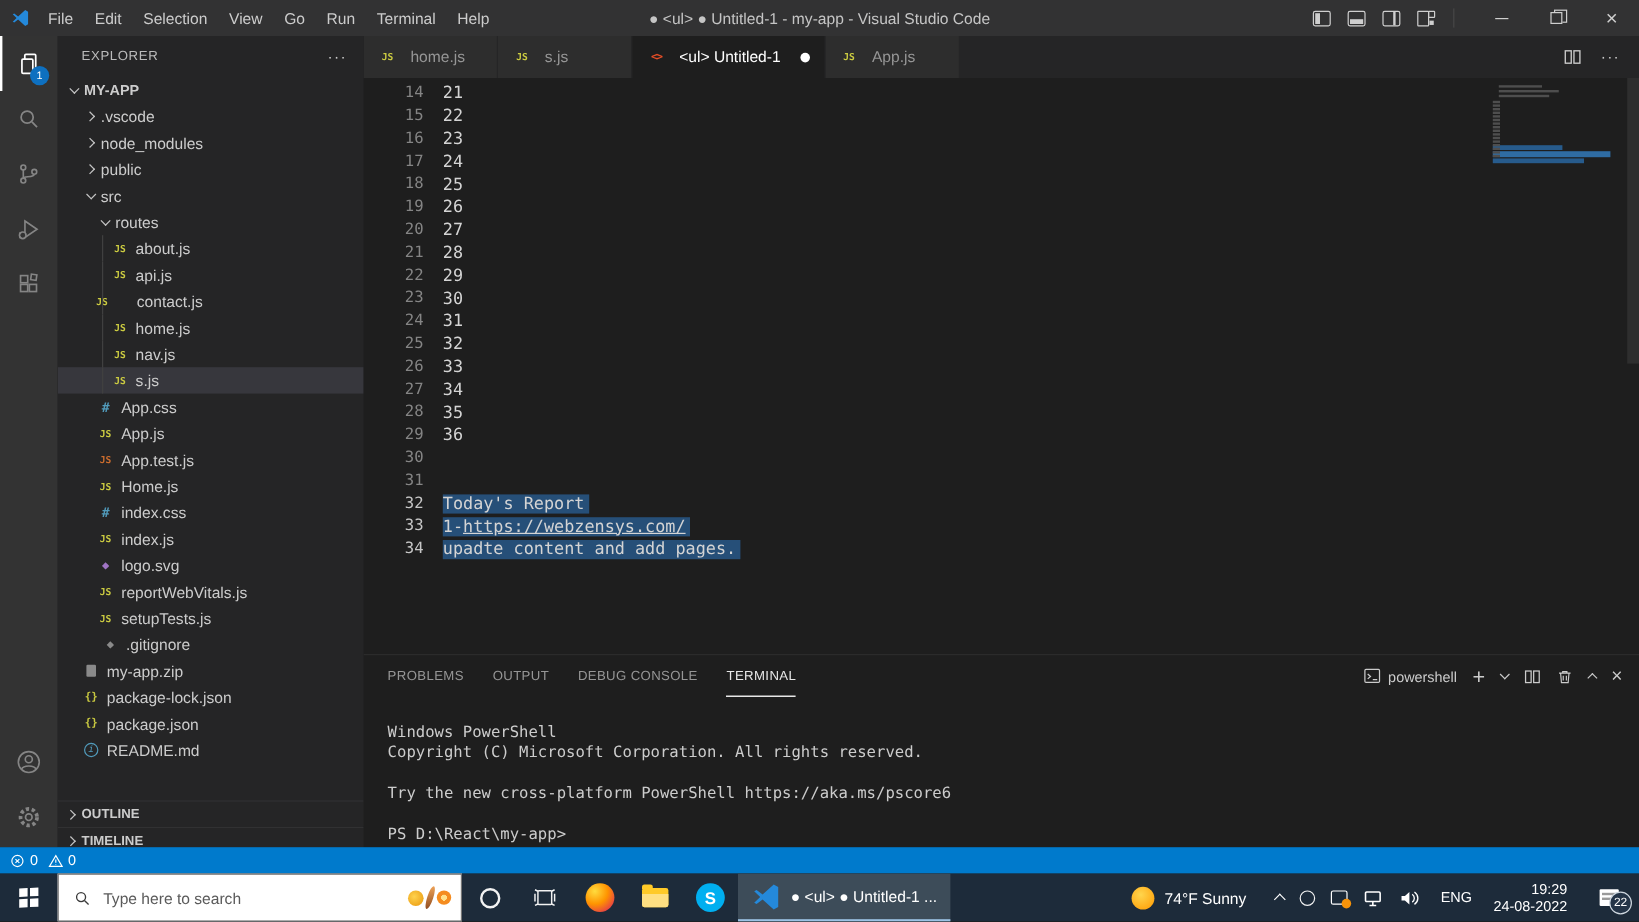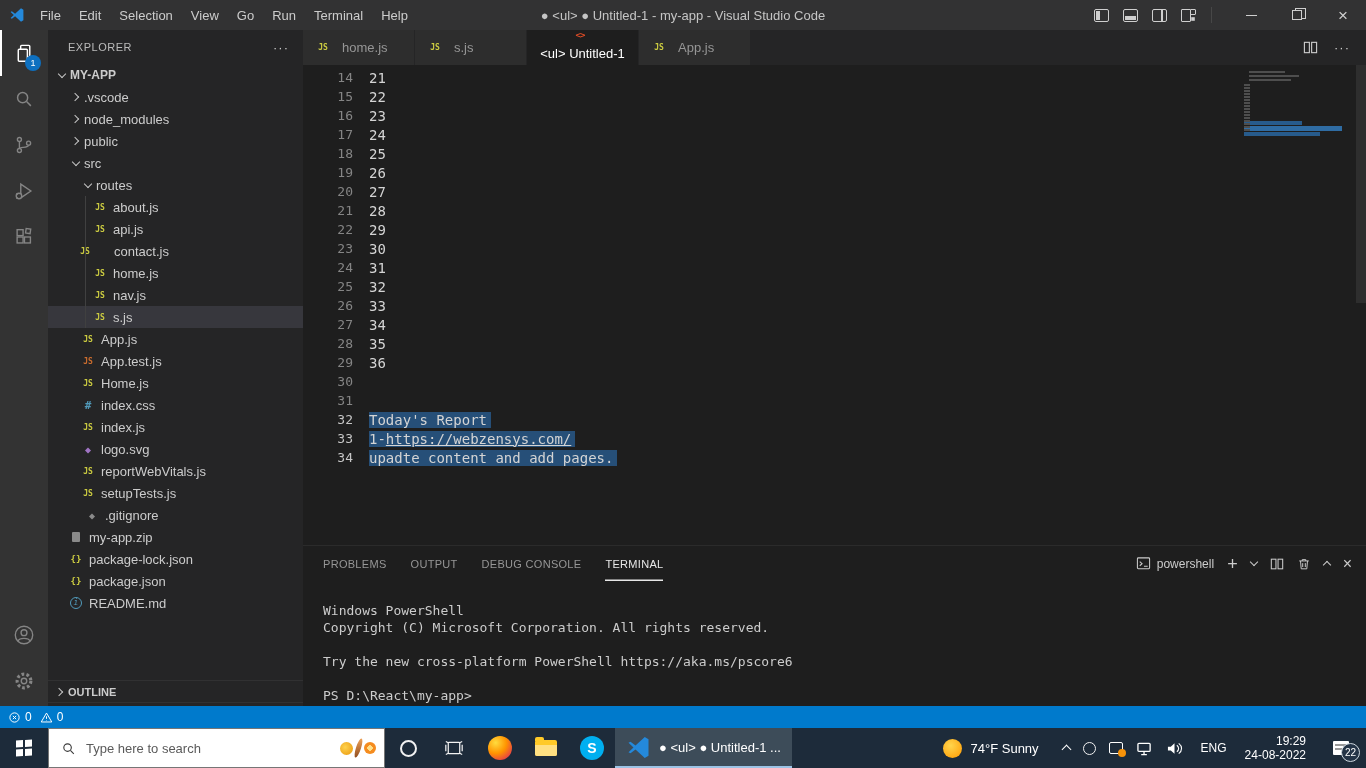--- a/index.html
+++ b/index.html
@@ -27,21 +27,21 @@
   .close-glyph{font-size:17px;line-height:1;font-weight:300;}
 
   
   .activitybar{position:absolute;top:30px;left:0;width:48px;bottom:62px;background:#333333;display:flex;flex-direction:column;align-items:center;z-index:20;}
   .ab-item{width:48px;height:46px;display:flex;align-items:center;justify-content:center;color:#858585;position:relative;}
   .ab-item.active{color:#ffffff;box-shadow:inset 2px 0 0 #ffffff;}
   .ab-badge{position:absolute;right:7px;bottom:5px;background:#0e70c0;border-radius:50%;min-width:16px;height:16px;font-size:9px;color:#fff;display:flex;align-items:center;justify-content:center;}
   .ab-bottom{margin-top:auto;display:flex;flex-direction:column;align-items:center;margin-bottom:2px;}
 
   
-  .sidebar{position:absolute;top:30px;left:48px;width:255px;bottom:44px;background:#252526;font-size:13px;overflow:hidden;z-index:10;}
+  .sidebar{position:absolute;top:30px;left:48px;width:255px;bottom:57px;background:#252526;font-size:13px;overflow:hidden;z-index:10;}
   .sb-header{height:34px;display:flex;align-items:center;padding:0 14px 0 20px;font-size:11px;color:#bbbbbb;letter-spacing:.5px;}
   .dots{margin-left:auto;color:#cccccc;font-size:9px;letter-spacing:2px;}
   .trow{height:22px;display:flex;align-items:center;white-space:nowrap;color:#cccccc;}
   .trow.sel{background:#37373d;}
   .trow.guide{position:relative;}
   .trow.guide::before{content:"";position:absolute;left:37px;top:0;bottom:0;width:1px;background:#404040;}
   .root-row{font-weight:bold;font-size:12px;color:#cccccc;}
   .twisty{width:16px;min-width:16px;display:flex;justify-content:center;align-items:center;}
   .twisty::before{content:"";width:5px;height:5px;border-right:1.2px solid #c5c5c5;border-bottom:1.2px solid #c5c5c5;transform:rotate(-45deg);margin-right:2px;}
   .twisty.down::before{transform:rotate(45deg);margin-right:0;margin-top:-2px;}
@@ -55,21 +55,21 @@
   .ico-zip::before{content:"";width:8px;height:10px;background:#8a8a8a;border-radius:1px;}
   .ico-md::before{content:"i";font-style:italic;width:10px;height:10px;line-height:9px;border:1px solid #519aba;border-radius:50%;color:#519aba;font-size:8px;text-align:center;}
   .sb-section{position:absolute;left:0;right:0;height:22px;display:flex;align-items:center;font-size:11px;font-weight:bold;color:#cccccc;border-top:1px solid #313132;background:#252526;}
   .sb-outline{bottom:22px;}
   .sb-timeline{bottom:0;}
 
   
   .editorgroup{position:absolute;top:30px;left:303px;right:0;bottom:62px;display:flex;flex-direction:column;background:#1e1e1e;}
   .tabbar{height:35px;background:#252526;display:flex;align-items:stretch;}
   .tab{display:flex;align-items:center;padding:0 12px;font-size:13px;background:#2d2d2d;color:#969696;border-right:1px solid #252526;gap:6px;min-width:112px;}
-  .tab.active{background:#1e1e1e;color:#ffffff;flex-direction:column;}
+  .tab.active{background:#1e1e1e;color:#ffffff;}
   .ico-html::before{content:"<>";color:#e44d26;font-weight:bold;font-size:9px;letter-spacing:-1px;}
   .dirty-dot{width:8px;height:8px;border-radius:50%;background:#ffffff;margin-left:10px;}
   .tab-actions{margin-left:auto;display:flex;align-items:center;gap:16px;padding-right:16px;color:#cccccc;}
 
   .editor{flex:1;position:relative;overflow:hidden;}
   .editor-lines{padding-top:3px;font-size:14px;}
   .eline{height:19px;display:flex;align-items:center;}
   .lnum{width:50px;min-width:50px;text-align:right;color:#858585;font-size:13px;font-family:"DejaVu Sans Mono","Liberation Mono",monospace;}
   .lnum.cur{color:#c6c6c6;}
   .ltext{margin-left:16px;color:#d4d4d4;white-space:pre;font-family:"DejaVu Sans Mono","Liberation Mono",monospace;}
@@ -277,20 +277,24 @@
       </div>
       <div class="trow guide" style="padding-left: 44px;">
         <span class="ficon ico-js"></span>
         <span>nav.js</span>
       </div>
       <div class="trow sel guide" style="padding-left: 44px;">
         <span class="ficon ico-js"></span>
         <span>s.js</span>
       </div>
       <div class="trow" style="padding-left: 32px;">
+        <span class="ficon ico-css"></span>
+        <span>App.css</span>
+      </div>
+      <div class="trow" style="padding-left: 32px;">
         <span class="ficon ico-js"></span>
         <span>App.js</span>
       </div>
       <div class="trow" style="padding-left: 32px;">
         <span class="ficon ico-js-test"></span>
         <span>App.test.js</span>
       </div>
       <div class="trow" style="padding-left: 32px;">
         <span class="ficon ico-js"></span>
         <span>Home.js</span>

